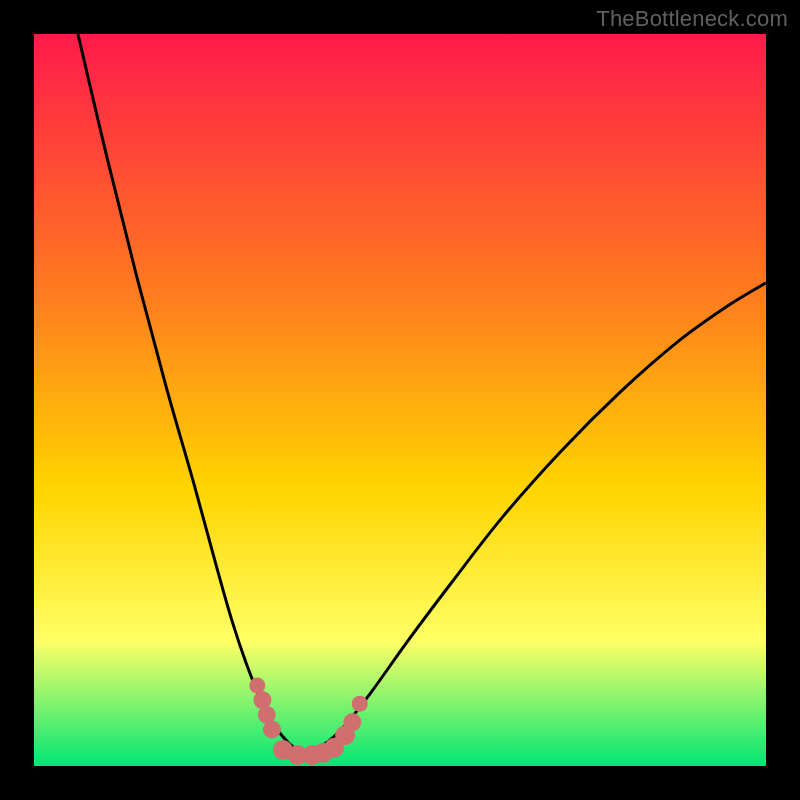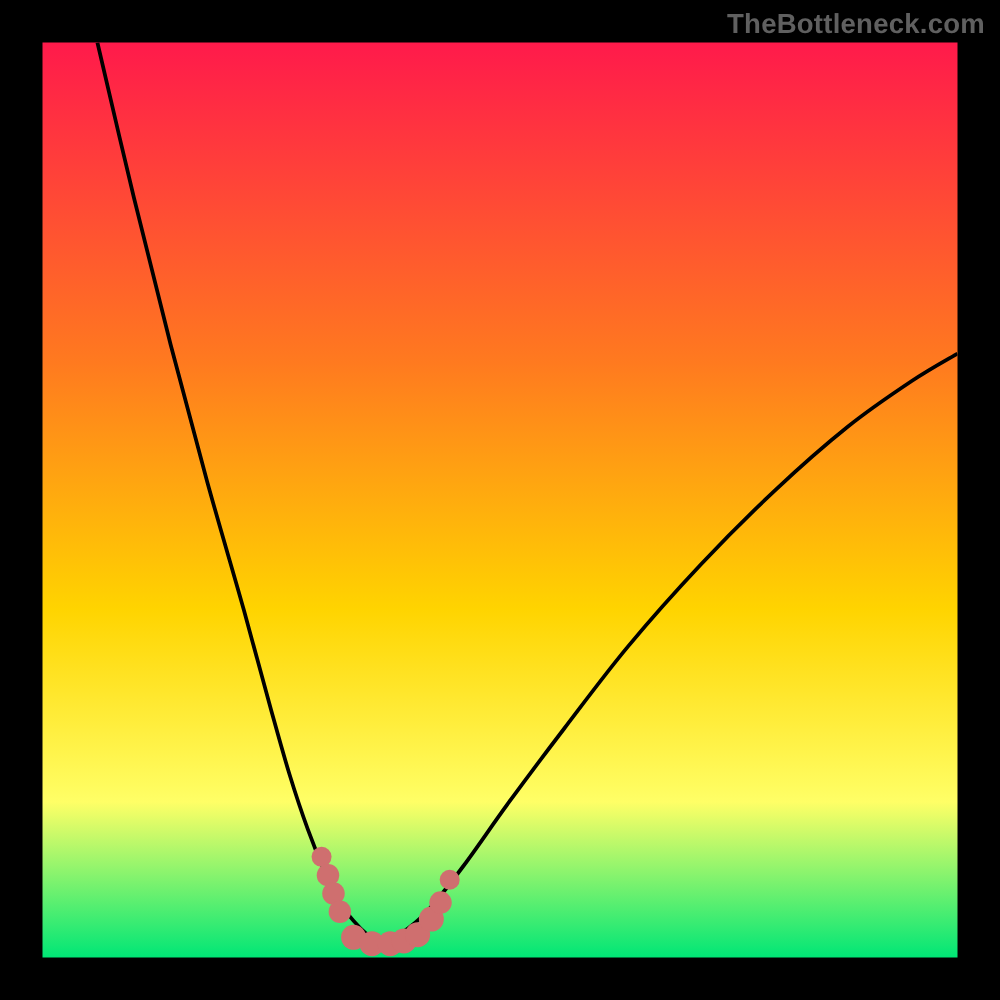--- a/index.html
+++ b/index.html
@@ -1,17 +1,17 @@
 <!DOCTYPE html>
 <html><head>
 <meta charset="utf-8">
 <style>
   html,body{margin:0;padding:0;width:800px;height:800px;background:#000;overflow:hidden;font-family:Arial,Helvetica,sans-serif}
   .stage{position:relative;width:800px;height:800px}
-  .watermark{position:absolute;top:6px;right:12px;color:#606060;font-size:22px;font-weight:700;letter-spacing:.2px}
+  .watermark{position:absolute;top:6px;right:12px;color:#606060;font-size:22px;font-weight:400;letter-spacing:.2px}
   svg{display:block}
 </style>
 </head>
 <body>
 <div class="stage">
 
 <svg id="chart-svg" width="800" height="800" viewBox="0 0 800 800">
   <defs>
     <linearGradient id="bg-grad" x1="0" y1="0" x2="0" y2="1">
       <stop id="g0" offset="0%" stop-color="#ff1a4b"></stop>

